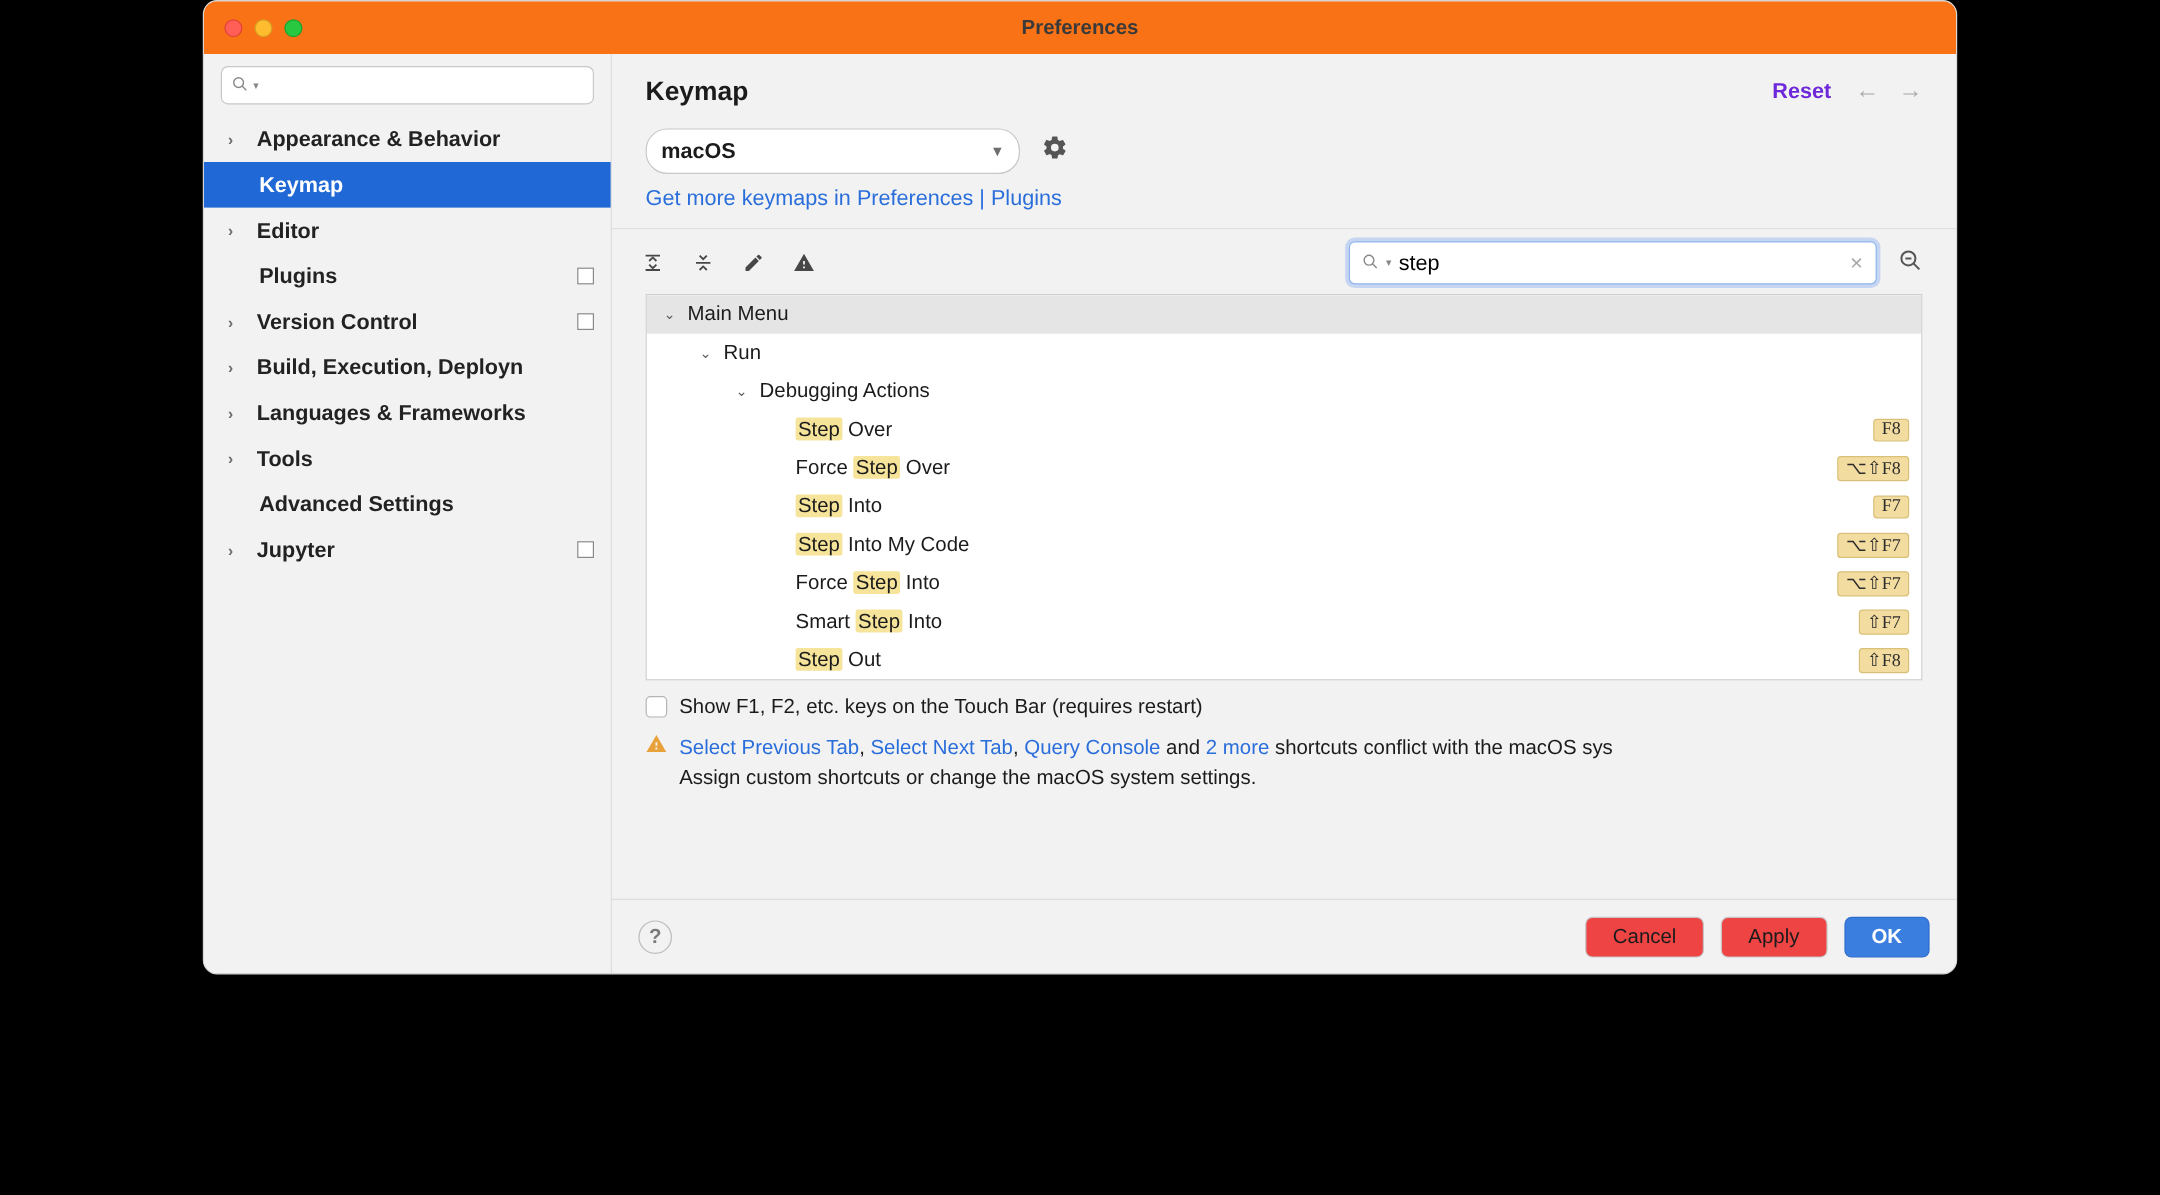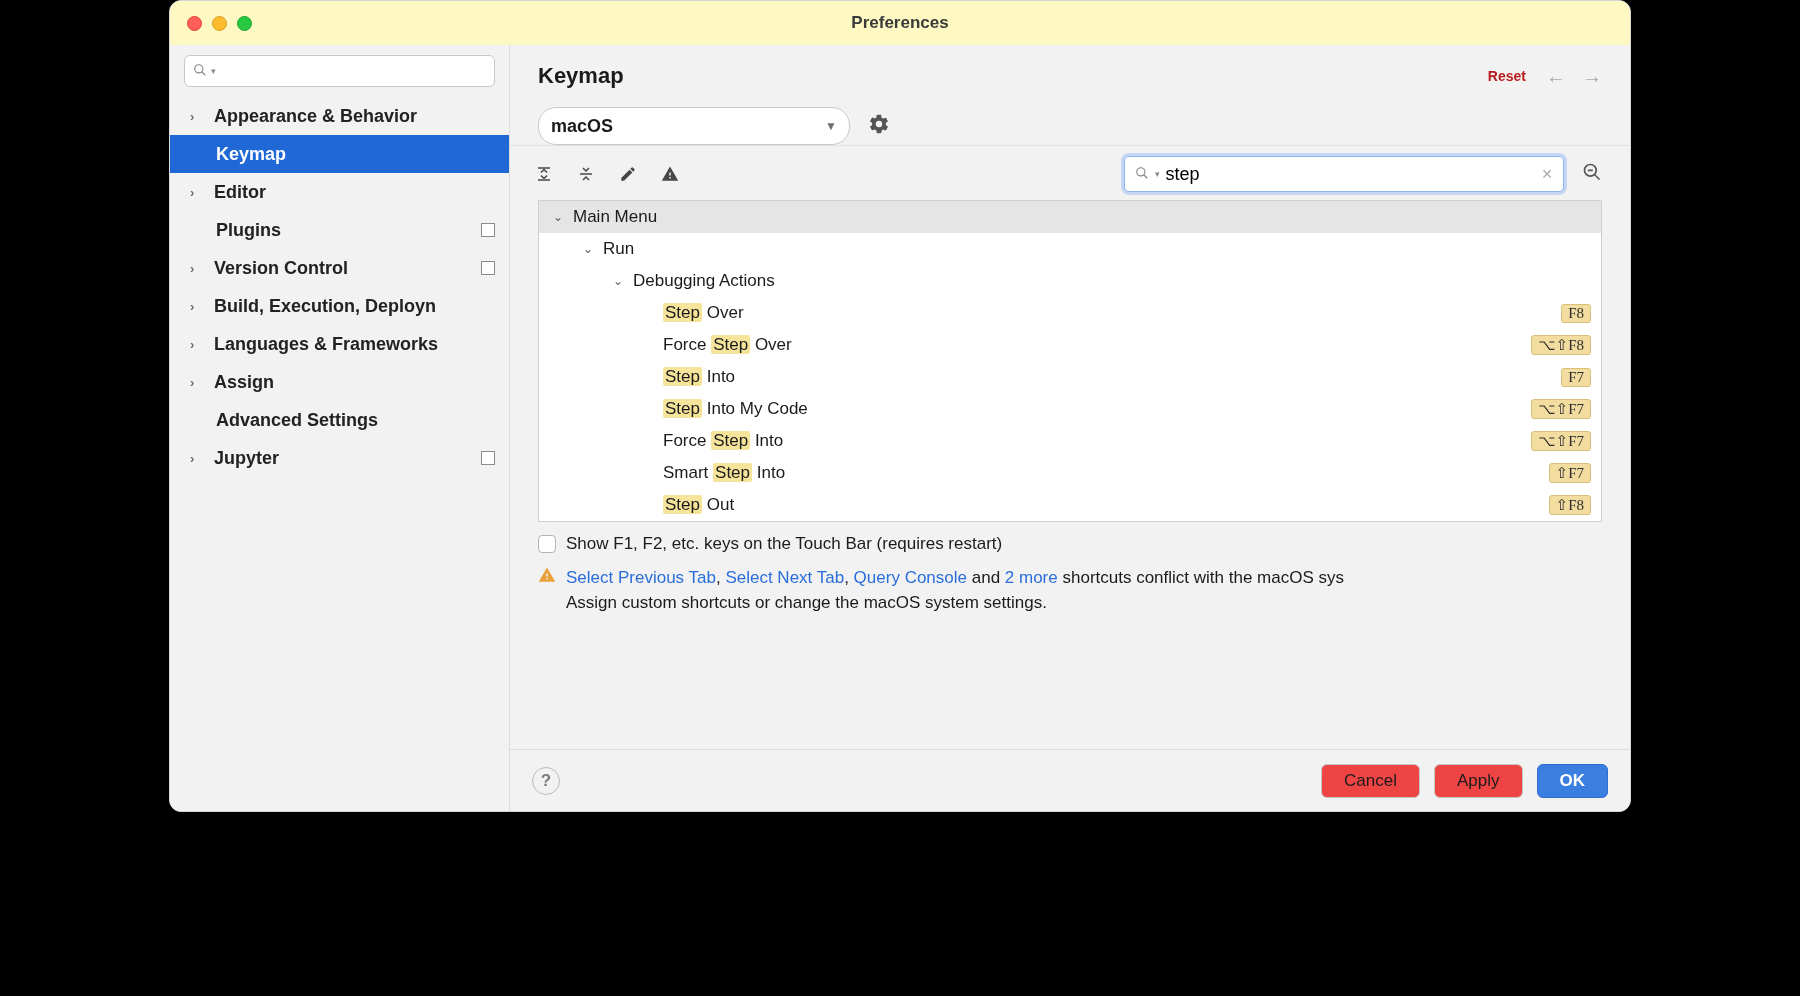--- a/index.html
+++ b/index.html
@@ -22,21 +22,21 @@
     display: flex;
     flex-direction: column;
     position: relative;
     border: 1px solid #d6d6d6;
   }
   .titlebar {
     height: 44px;
     display: flex;
     align-items: center;
     padding: 0 17px;
-    background: #fef9c3;
+    background: #f97316;
     position: relative;
     flex-shrink: 0;
   }
   .traffic { display: flex; gap: 10px; align-items: center; }
   .tl { width: 15px; height: 15px; border-radius: 50%; }
   .tl.red { background:#ff5f57; border:1px solid #e24238;}
   .tl.yellow{ background:#febc2e; border:1px solid #d89e22;}
   .tl.green{ background:#28c840; border:1px solid #1ea22f;}
   .title {
     position: absolute; left: 0; right: 0; text-align: center;
@@ -92,21 +92,21 @@
   .main {
     flex:1; display:flex; flex-direction:column; min-width:0;
   }
   .main-header {
     display:flex; align-items:center; justify-content:space-between;
     padding: 18px 28px 0 28px;
     flex-shrink:0;
   }
   .main-title { font-size:22px; font-weight:700; }
   .header-actions { display:flex; align-items:center; gap:20px;}
-  .reset-link { color:#b91c1c; font-weight:700; font-size:14px;}
+  .reset-link { color:#6d28d9; font-weight:700; font-size:18px;}
   .nav-arrows { display:flex; gap:16px; color:#a9a9a9; font-size:20px;}
   .keymap-controls {
     padding: 18px 28px 0 28px;
     display:flex; align-items:center; gap:18px;
     flex-shrink:0;
   }
   .dropdown {
     width: 312px; height:38px; background:#fff;
     border:1px solid #c8c8c8; border-radius:18px;
     display:flex; align-items:center; justify-content:space-between;
@@ -246,21 +246,21 @@
           <div class="side-item">
             <span class="chev" style="transform: none;">›</span>
             <span style="overflow: hidden; white-space: nowrap;">Build, Execution, Deployn</span>
           </div>
           <div class="side-item">
             <span class="chev" style="transform: none;">›</span>
             <span style="overflow: hidden; white-space: nowrap;">Languages &amp; Frameworks</span>
           </div>
           <div class="side-item">
             <span class="chev" style="transform: none;">›</span>
-            <span style="overflow: hidden; white-space: nowrap;">Assign</span>
+            <span style="overflow: hidden; white-space: nowrap;">Tools</span>
           </div>
           <div class="side-item no-chev">
             <span style="overflow: hidden; white-space: nowrap;">Advanced Settings</span>
           </div>
           <div class="side-item">
             <span class="chev" style="transform: none;">›</span>
             <span style="overflow: hidden; white-space: nowrap;">Jupyter</span>
             <span class="badge"></span>
           </div>
         </div>
@@ -283,20 +283,23 @@
           <span>macOS</span>
           <span class="dd-tri">▼</span>
         </div>
         <span class="gear-icon">
           <svg viewBox="0 0 24 24" fill="currentColor">
               <path d="M19.4 13a7.8 7.8 0 0 0 .1-1 7.8 7.8 0 0 0-.1-1l2.1-1.6a.5.5 0 0 0 .1-.6l-2-3.5a.5.5 0 0 0-.6-.2l-2.5 1a7.6 7.6 0 0 0-1.7-1l-.4-2.6A.5.5 0 0 0 14 2h-4a.5.5 0 0 0-.5.4l-.4 2.6a7.6 7.6 0 0 0-1.7 1l-2.5-1a.5.5 0 0 0-.6.2l-2 3.5a.5.5 0 0 0 .1.6L4.5 11a7.8 7.8 0 0 0-.1 1 7.8 7.8 0 0 0 .1 1l-2.1 1.6a.5.5 0 0 0-.1.6l2 3.5a.5.5 0 0 0 .6.2l2.5-1a7.6 7.6 0 0 0 1.7 1l.4 2.6A.5.5 0 0 0 10 22h4a.5.5 0 0 0 .5-.4l.4-2.6a7.6 7.6 0 0 0 1.7-1l2.5 1a.5.5 0 0 0 .6-.2l2-3.5a.5.5 0 0 0-.1-.6ZM12 15.5A3.5 3.5 0 1 1 15.5 12 3.5 3.5 0 0 1 12 15.5Z"></path>
             </svg>
         </span>
       </div>
 
+      <div class="link-row">
+        <span>Get more keymaps in Preferences | Plugins</span>
+      </div>
 
       <div class="toolbar-row">
         <div class="tool-icons">
           <span class="ti">
             <svg width="18" height="18" viewBox="0 0 24 24" fill="none" stroke="currentColor" stroke-width="2">
                 <line x1="4" y1="4" x2="20" y2="4"></line>
                 <polyline points="8 10 12 6 16 10"></polyline>
                 <polyline points="8 14 12 18 16 14"></polyline>
                 <line x1="4" y1="20" x2="20" y2="20"></line>
               </svg>

